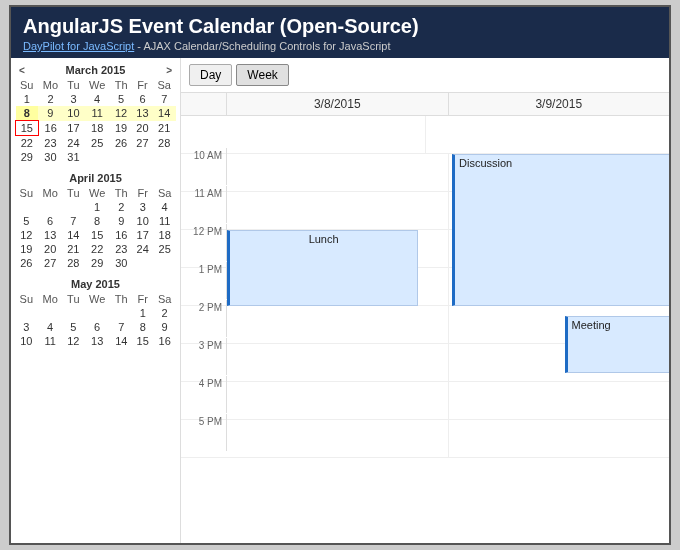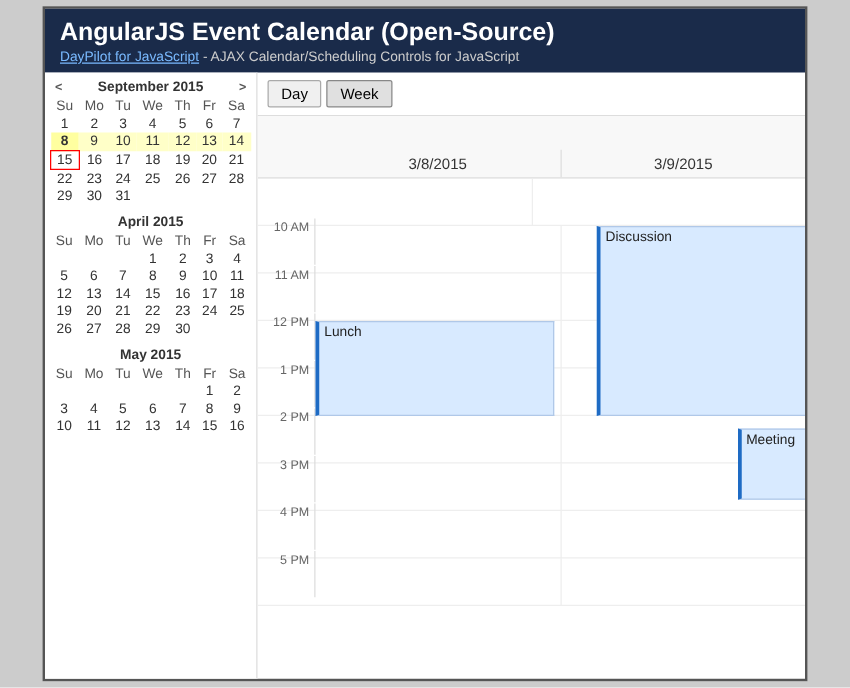--- a/index.html
+++ b/index.html
@@ -7,21 +7,21 @@
       font-family: Arial, sans-serif;
       font-size: 12px;
       background: #ccc;
       display: flex;
       justify-content: center;
       align-items: center;
       width: 680px;
       height: 550px;
     }
     .app-container {
-      width: 612px;
+      width: 662px;
       height: 540px;
       border: 2px solid #555;
       background: #fff;
       display: flex;
       flex-direction: column;
     }
     .header {
       background: #1a2b4a;
       color: #fff;
       padding: 8px 12px 6px;
@@ -129,38 +129,36 @@
     .cal-grid-container {
       flex: 1;
       overflow-y: auto;
       display: flex;
       flex-direction: column;
     }
     .cal-header-row {
       display: flex;
       border-bottom: 1px solid #ddd;
       background: #f8f8f8;
-      align-items: flex-end;
     }
     .cal-time-gutter {
       width: 46px;
       min-width: 46px;
       border-right: 1px solid #ddd;
     }
     .cal-day-header {
       flex: 1;
       text-align: center;
       padding: 4px 2px;
       font-size: 12px;
       color: #333;
       border-right: 1px solid #ddd;
     }
     .cal-day-header:last-child {
       border-right: none;
-      margin-top: 27px;
     }
     .cal-body {
       flex: 1;
       position: relative;
       display: flex;
       flex-direction: column;
     }
     .cal-time-row {
       display: flex;
       border-bottom: 1px solid #eee;
@@ -214,21 +212,21 @@
     </div>
   </div>
 
   <div class="main-content">
 
     <div class="sidebar">
 
       <div class="mini-calendar">
         <div class="mini-cal-header">
           <span class="mini-cal-nav">&lt;</span>
-          <span>September 2015</span>
+          <span>March 2015</span>
           <span class="mini-cal-nav">&gt;</span>
         </div>
         <table class="mini-cal-grid">
           <thead>
             <tr>
               <th>Su</th>
               <th>Mo</th>
               <th>Tu</th>
               <th>We</th>
               <th>Th</th>
@@ -460,19 +458,19 @@
               <div class="cal-time-label">4 PM</div>
               <div class="cal-day-cell" style="position: relative;"></div>
               <div class="cal-day-cell" style="position: relative;"></div>
             </div>
             <div class="cal-time-row" style="height: 38px; min-height: 38px;">
               <div class="cal-time-label">5 PM</div>
               <div class="cal-day-cell" style="position: relative;"></div>
               <div class="cal-day-cell" style="position: relative;"></div>
             </div>
             <div class="cal-event" style="position: absolute; top: 38px; left: 271px; width: 223px; height: 152px; background: rgb(216, 234, 255); border-width: 1px 1px 1px 3px; border-style: solid; border-color: rgb(176, 200, 232) rgb(176, 200, 232) rgb(176, 200, 232) rgb(30, 107, 196); padding: 2px 4px; font-size: 11px; overflow: hidden; z-index: 2;">Discussion</div>
-            <div class="cal-event" style="position: absolute; top: 114px; left: 46px; width: 191.25px; height: 76px; background: rgb(216, 234, 255); border-width: 1px 1px 1px 3px; border-style: solid; border-color: rgb(176, 200, 232) rgb(176, 200, 232) rgb(176, 200, 232) rgb(30, 107, 196); padding: 2px 4px; font-size: 11px; overflow: hidden; z-index: 2;">Lunch</div>
+            <div class="cal-event" style="position: absolute; top: 114px; left: 46px; width: 191.25px; height: 76px; background: rgb(216, 234, 255); border-width: 1px 1px 1px 3px; border-style: solid; border-color: rgb(176, 200, 232) rgb(176, 200, 232) rgb(176, 200, 232) rgb(30, 107, 196); padding: 2px 4px; font-size: 11px; overflow: hidden; z-index: 2; text-align: center;">Lunch</div>
             <div class="cal-event" style="position: absolute; top: 200px; left: 383.5px; width: 110.5px; height: 57px; background: rgb(216, 234, 255); border-width: 1px 1px 1px 3px; border-style: solid; border-color: rgb(176, 200, 232) rgb(176, 200, 232) rgb(176, 200, 232) rgb(30, 107, 196); padding: 2px 4px; font-size: 11px; overflow: hidden; z-index: 2;">Meeting</div>
           </div>
       </div>
     </div>
   </div>
 </div>
 
 </body></html>

